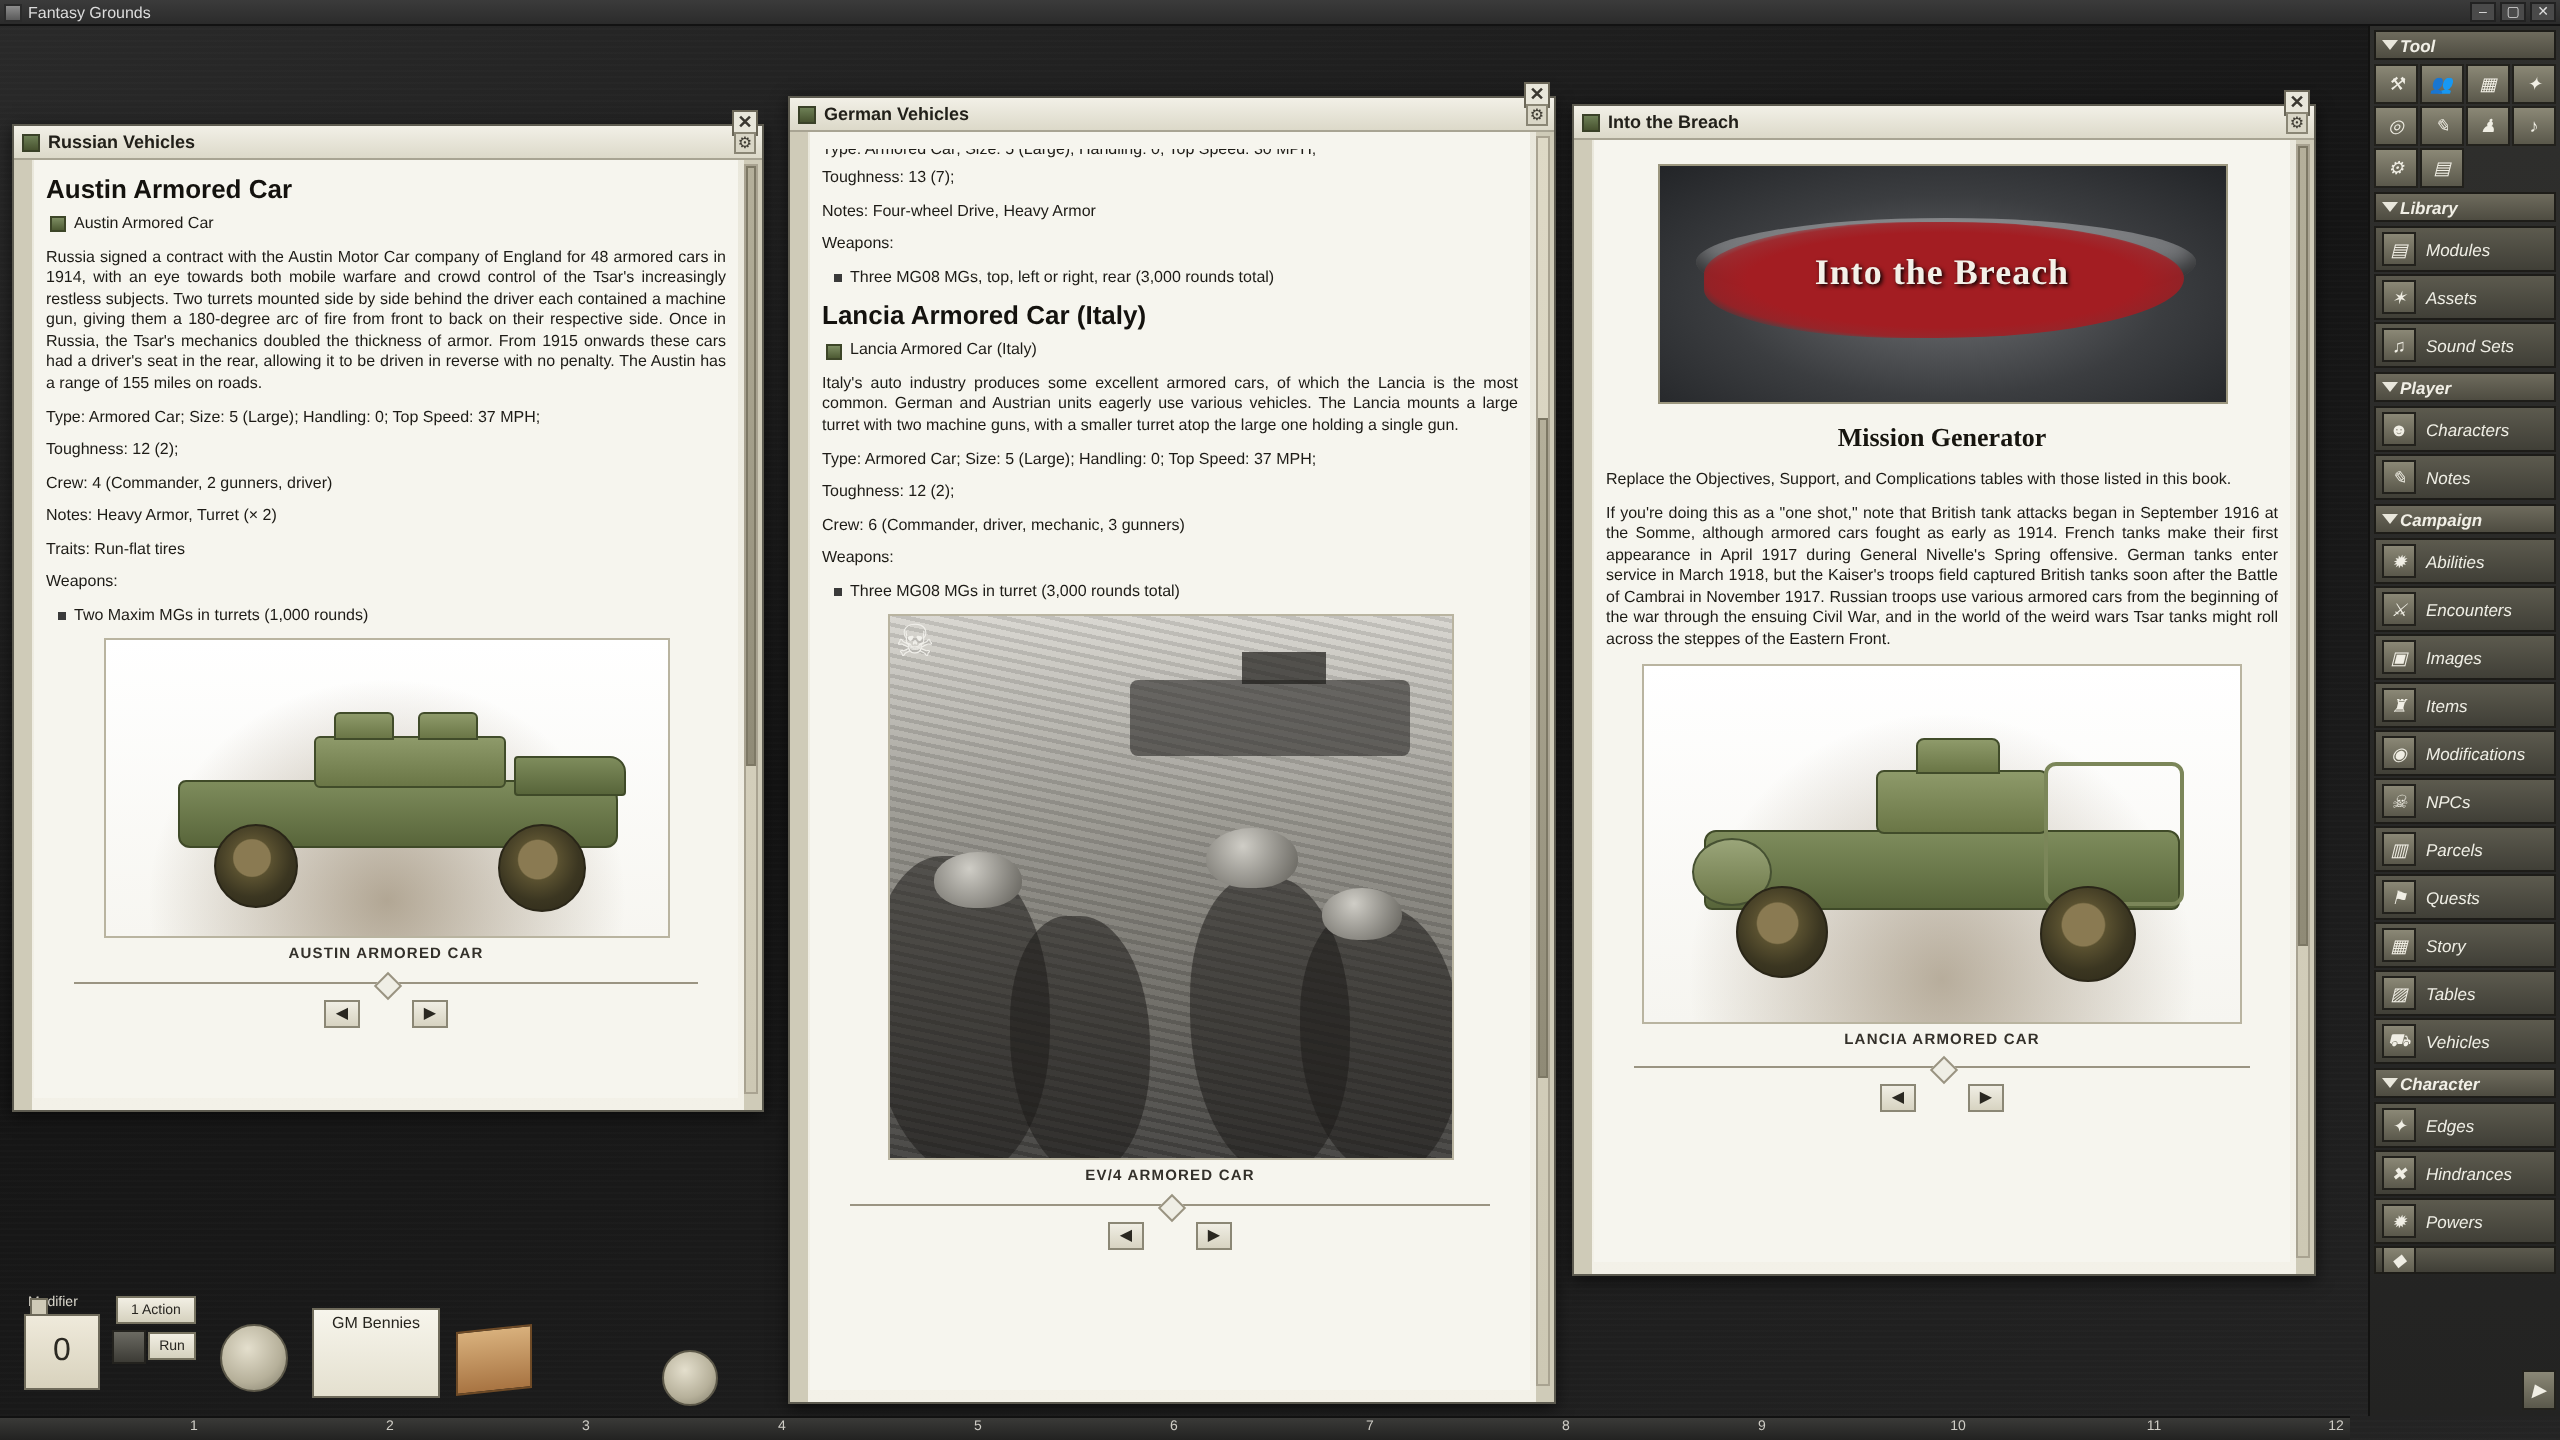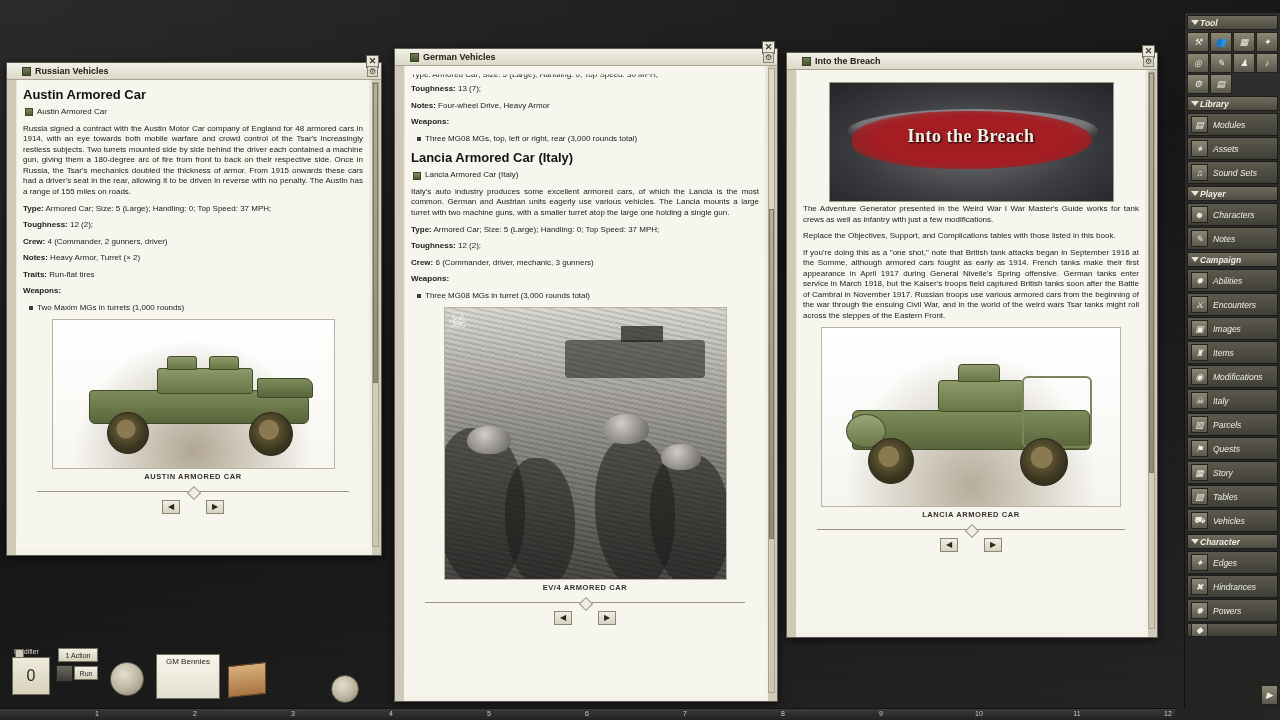--- a/index.html
+++ b/index.html
@@ -55,21 +55,21 @@
       linear-gradient(#cfcbb8, #cfcbb8) left top / 9px 100% no-repeat,
       linear-gradient(#cfcbb8, #cfcbb8) right top / 9px 100% no-repeat,
       linear-gradient(#e9e7db, #f3f1e8);
     pointer-events: none;
   }
   .win-title {
     position: absolute; top: 0; left: 0; right: 0; height: 17px;
     background: linear-gradient(#f2f0e7, #dcd9c9);
     border-bottom: 1px solid #a8a493;
     font-size: 9px; color: #22201a;
-    display: flex; align-items: center; padding-left: 15px; font-weight: bold;
+    display: flex; align-items: center; padding-left: 4px; font-weight: bold;
   }
   .win-title .wt-ico {
     width: 9px; height: 9px; margin-right: 4px;
     background: linear-gradient(#6d7f55, #47522f);
     border: 1px solid #3a4128;
   }
   .win-close {
     position: absolute; right: 2px; top: -8px;
     width: 13px; height: 13px;
     background: #e8e6da; border: 1px solid #6b6758;
@@ -96,21 +96,21 @@
     position: absolute; left: 0; width: 5px;
     background: linear-gradient(#b5b09b, #8f8a76);
     border: 1px solid #7d7865;
   }
   
   .doc { padding: 4px 6px 6px 6px; font-size: 8px; color: #1d1b16; line-height: 1.32; }
   .doc h1 {
     font-size: 13px; margin: 2px 0 4px 0; font-weight: bold; color: #14120e;
   }
   .doc p { margin: 0 0 6px 0; text-align: justify; }
-  .doc .lbl { font-weight: bold; }
+  .doc .lbl { font-weight: normal; }
   .linkline {
     display: flex; align-items: center; gap: 4px;
     font-size: 8px; margin: 0 0 6px 2px; color: #1d1b16;
   }
   .linkline .lnk-ico {
     width: 8px; height: 8px; background: linear-gradient(#7d8d62, #4d5a33);
     border: 1px solid #3d4628; display: inline-block;
   }
   .bullet { margin: 0 0 5px 14px; position: relative; }
   .bullet:before {
@@ -322,20 +322,29 @@
     display: flex; align-items: center; justify-content: flex-end; gap: 2px;
   }
   .sb-bottom .sb-ico { width: 21px; height: 20px; }
 </style>
 </head>
 <body>
 
 <div id="app">
   <div class="desktop-bg"></div>
 
+  <div class="titlebar">
+    <span class="tb-ico"></span>
+    <span>Fantasy Grounds</span>
+    <div class="tb-buttons">
+      <span>–</span>
+      <span>▢</span>
+      <span>✕</span>
+    </div>
+  </div>
 
   <div class="fg-window" style="left:6px; top:62px; width:376px; height:494px;">
     <div class="fg-frame"></div>
     <div class="win-title">
       <span class="wt-ico"></span>
       <span>Russian Vehicles</span>
     </div>
     <div class="win-close">✕</div>
     <div class="win-gear">⚙</div>
 
@@ -460,21 +469,21 @@
     <div class="win-close">✕</div>
     <div class="win-gear">⚙</div>
 
     <div class="win-body">
       <div class="doc">
         <div class="banner-itb fig" style="margin-top:8px;">
           <div class="zep"></div>
           <div class="splat"></div>
           <div class="btitle">Into the Breach</div>
         </div>
-        <p>The Adventure Generator presented in the Weird War I War Master's Guide works for tank crews as well as infantry with just a few modifications.</p>
+        <div class="mg-title">Mission Generator</div>
         <p>Replace the Objectives, Support, and Complications tables with those listed in this book.</p>
         <p>If you're doing this as a "one shot," note that British tank attacks began in September 1916 at the Somme, although armored cars fought as early as 1914. French tanks make their first appearance in April 1917 during General Nivelle's Spring offensive. German tanks enter service in March 1918, but the Kaiser's troops field captured British tanks soon after the Battle of Cambrai in November 1917. Russian troops use various armored cars from the beginning of the war through the ensuing Civil War, and in the world of the weird wars Tsar tanks might roll across the steppes of the Eastern Front.</p>
 
         <div class="art-lancia fig">
           <div class="car" style="left:30px; top:42px;">
             <div class="hull" style="position:absolute; left:0; top:40px; width:238px; height:40px; border-radius:6px 6px 4px 4px;"></div>
             <div class="hull2" style="position:absolute; left:86px; top:10px; width:86px; height:32px; border-radius:4px;"></div>
             <div class="hull2" style="position:absolute; left:106px; top:-6px; width:42px; height:18px; border-radius:4px 4px 0 0;"></div>
             <div style="position:absolute; left:-6px; top:44px; width:40px; height:34px; border-radius:50%; background:linear-gradient(#9aa579,#6c7748); border:1px solid #465132;"></div>
             <div style="position:absolute; left:170px; top:6px; width:70px; height:72px; border:2px solid #7b8659; border-radius:6px;"></div>
@@ -578,21 +587,21 @@
     <div class="sb-item">
       <span class="sb-ico">♜</span>
       <span>Items</span>
     </div>
     <div class="sb-item">
       <span class="sb-ico">◉</span>
       <span>Modifications</span>
     </div>
     <div class="sb-item">
       <span class="sb-ico">☠</span>
-      <span>Italy</span>
+      <span>NPCs</span>
     </div>
     <div class="sb-item">
       <span class="sb-ico">▥</span>
       <span>Parcels</span>
     </div>
     <div class="sb-item">
       <span class="sb-ico">⚑</span>
       <span>Quests</span>
     </div>
     <div class="sb-item">

